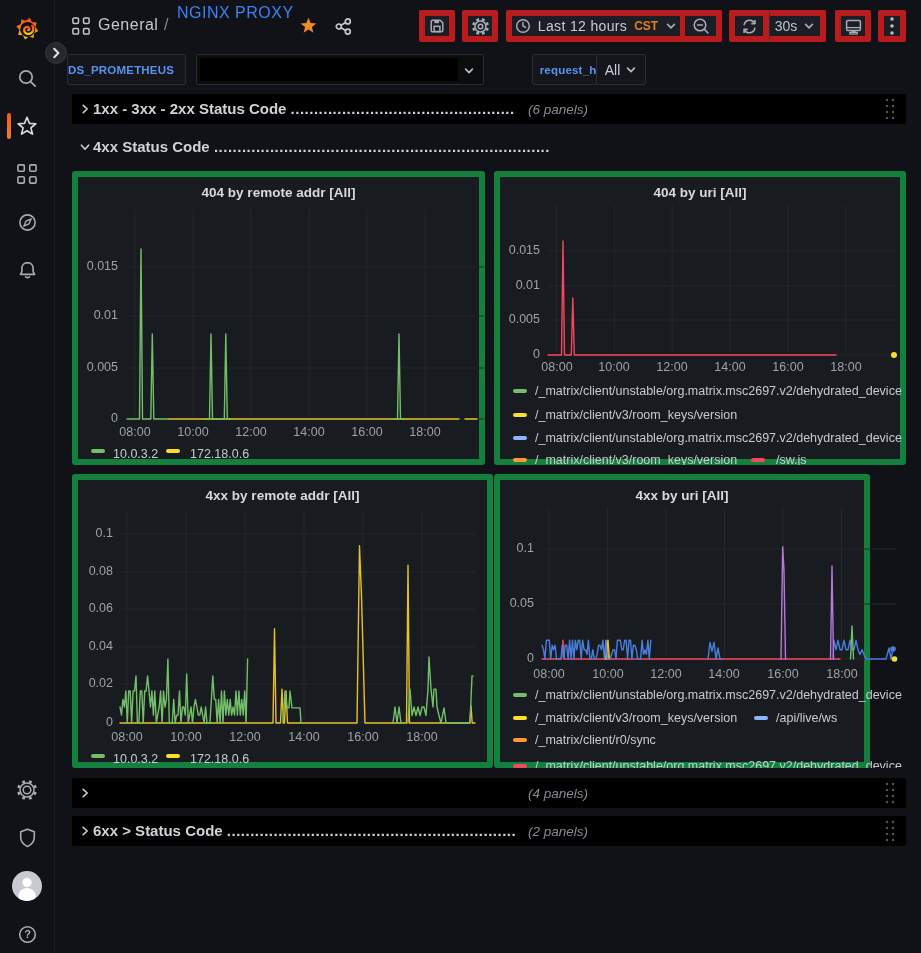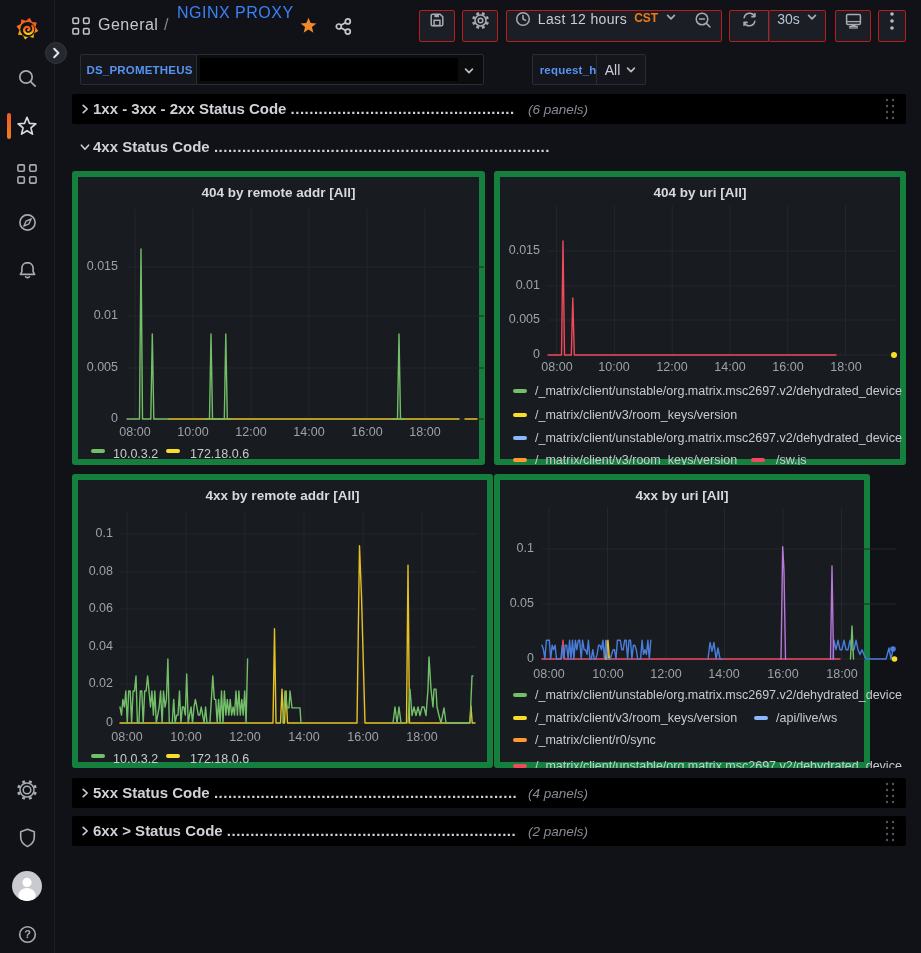--- a/index.html
+++ b/index.html
@@ -7,21 +7,21 @@
 .panel{position:absolute;background:#181b1f;border:6px solid #15803d;border-radius:3px}
 .ptitle{position:absolute;top:8px;left:0;right:0;text-align:center;font-size:13.5px;font-weight:700;color:#d8d9dd}
 .gl{stroke:#24272e;stroke-width:1}
 .ax{fill:#9da2aa;font-size:12.5px;font-family:"Liberation Sans",sans-serif}
 .lg{fill:#c7cbd1;font-size:12.5px;font-family:"Liberation Sans",sans-serif}
 .ln{fill:none;stroke-width:1.4;stroke-linejoin:round;stroke-linecap:round}
 .rowhead{position:absolute;left:72px;width:834px;height:30px;background:#000000;border-radius:2px}
 .rowtitle{position:absolute;left:21px;top:6px;font-size:15px;font-weight:700;color:#d0d2d7;white-space:nowrap;overflow:hidden;width:770px}
 .rowchev{position:absolute;left:6px;top:8px}
 .rowcount{position:absolute;left:456px;top:8px;font-size:13.5px;font-style:italic;color:#868a92}
-.btn{position:absolute;height:32px;background:#1b1e24;border:1px solid #b91c1c;border-radius:2px;display:flex;justify-content:center}
+.btn{position:absolute;height:32px;background:#1b1e24;border:6px solid #b91c1c;border-radius:2px;display:flex;align-items:center;justify-content:center}
 .vbox{position:absolute;height:31px;background:#14161b;border:1px solid #2a2c34;border-radius:2px;display:flex;align-items:center}
 .vlabel{font-size:11.5px;font-weight:700;color:#5794F2;letter-spacing:.2px}
 .handle{position:absolute;width:12px;height:24px}
 </style></head><body>
 <div id="app">
 
 <div class="abs" style="left:0;top:0;width:55px;height:953px;background:#111217;border-right:1px solid #1d1f26"></div>
 <svg class="abs" style="left:16px;top:16px" width="23" height="26" viewBox="0 0 23 26">
 <defs>
         <linearGradient id="gfl" x1="0" y1="0" x2="0" y2="1">
@@ -171,21 +171,21 @@
 <rect x="5.8" y="15.4" width="7.4" height="1.6" fill="none" stroke="#a7abb2" stroke-width="1.2"></rect>
       </svg>
 </div>
 <div class="btn" style="left:878px;top:10px;width:28px">
 <svg width="6" height="20" viewBox="0 0 6 20">
         <circle cx="3" cy="3" r="1.8" fill="#b8bbc1"></circle>
         <circle cx="3" cy="10" r="1.8" fill="#b8bbc1"></circle>
         <circle cx="3" cy="17" r="1.8" fill="#b8bbc1"></circle>
       </svg>
 </div>
-<div class="vbox" style="left:80px;top:54px;width:119px;justify-content:center">
+<div class="vbox" style="left:67px;top:54px;width:119px;">
       <span class="vlabel">DS_PROMETHEUS</span>
     </div>
 <div class="vbox" style="left:196px;top:54px;width:288px;background:#0b0c0e;overflow:hidden">
 <div style="position:absolute;left:3px;top:3px;width:258px;height:23px;background:#000"></div>
 <svg style="position:absolute;right:8px;top:10px" width="12" height="12" viewBox="0 0 12 12">
         <path d="M2.6,4.2 L6,7.6 L9.4,4.2" fill="none" stroke="#b8bbc1" stroke-width="1.7" stroke-linecap="round" stroke-linejoin="round"></path>
       </svg>
 </div>
 <div class="vbox" style="left:532px;top:54px;width:90px;justify-content:center">
       <span class="vlabel">request_host</span>
@@ -216,21 +216,20 @@
 <div class="rowhead" style="top:132px;background:transparent;">
       <div class="rowchev"><svg width="14" height="14" viewBox="0 0 14 14">
           <path d="M3.4,5.2 L7,9.2 L10.6,5.2" fill="none" stroke="#ccccdc" stroke-width="1.6" stroke-linecap="round" stroke-linejoin="round"></path>
         </svg></div>
       <div class="rowtitle">4xx Status Code <span style="letter-spacing:.5px">........................................................................</span></div>
     </div>
 <div class="rowhead" style="top:778px;">
       <div class="rowchev"><svg width="14" height="14" viewBox="0 0 14 14">
           <path d="M5.2,3.4 L9.2,7 L5.2,10.6" fill="none" stroke="#ccccdc" stroke-width="1.6" stroke-linecap="round" stroke-linejoin="round"></path>
         </svg></div>
-      <div class="rowtitle">5xx Status Code <span style="letter-spacing:.5px">.................................................................</span></div>
       <div class="rowcount">(4 panels)</div>
       <div class="handle" style="right:10px;top:3px"><svg width="12" height="24" viewBox="0 0 12 24">
           <circle cx="3" cy="3" r="1.2" fill="#53565d"></circle>
           <circle cx="3" cy="9" r="1.2" fill="#53565d"></circle>
           <circle cx="3" cy="15" r="1.2" fill="#53565d"></circle>
           <circle cx="3" cy="21" r="1.2" fill="#53565d"></circle>
           <circle cx="9" cy="3" r="1.2" fill="#53565d"></circle>
           <circle cx="9" cy="9" r="1.2" fill="#53565d"></circle>
           <circle cx="9" cy="15" r="1.2" fill="#53565d"></circle>
           <circle cx="9" cy="21" r="1.2" fill="#53565d"></circle>

